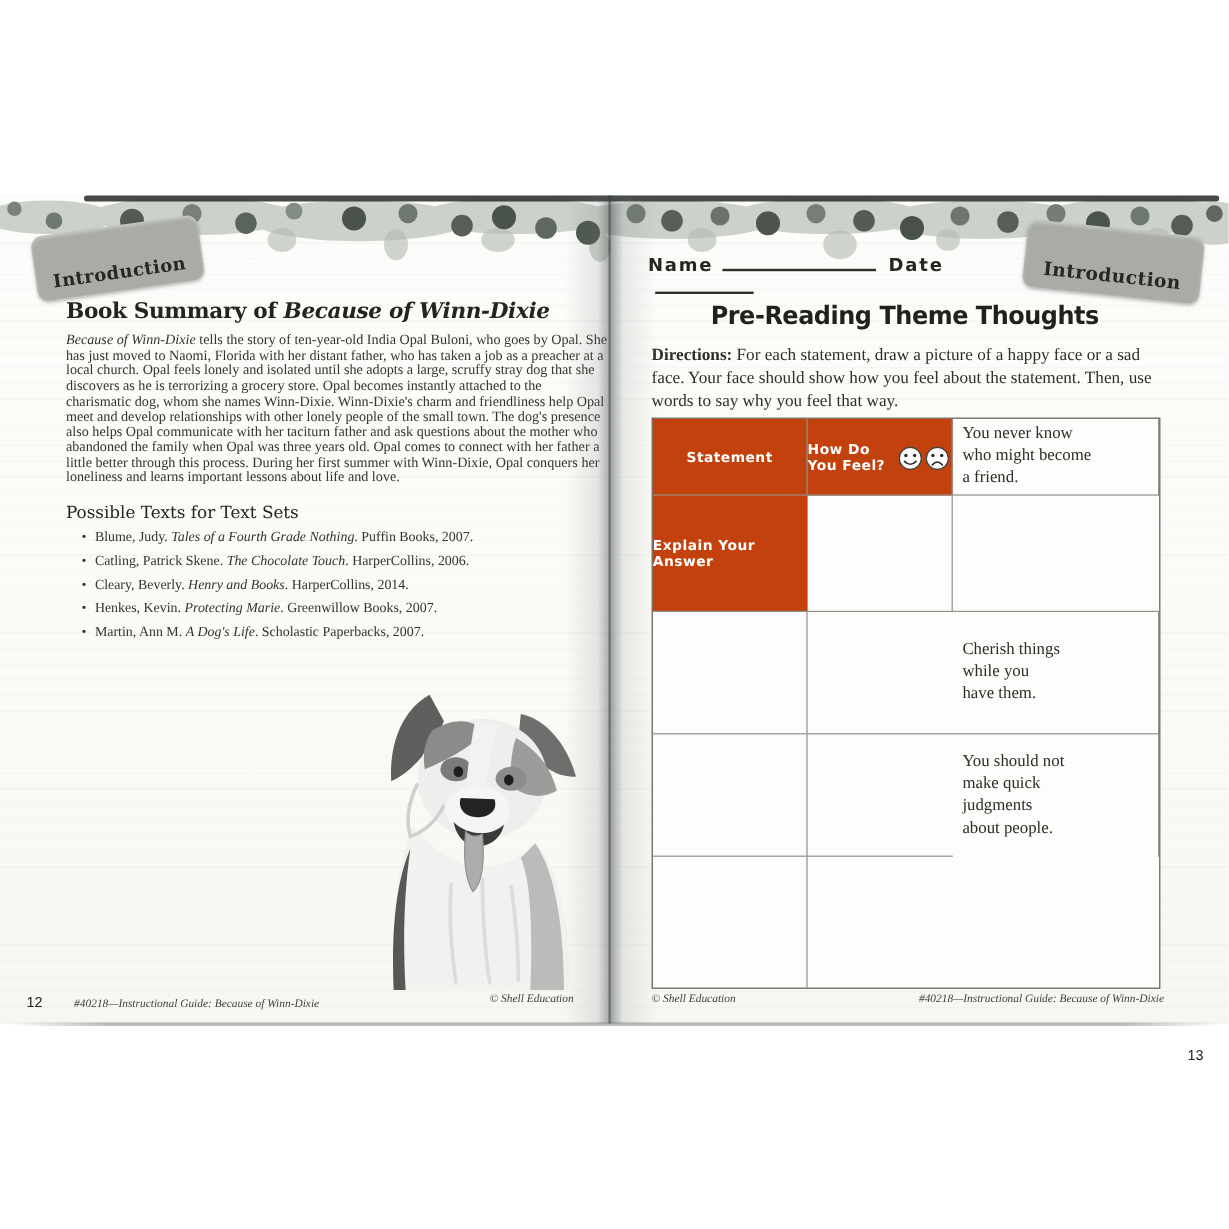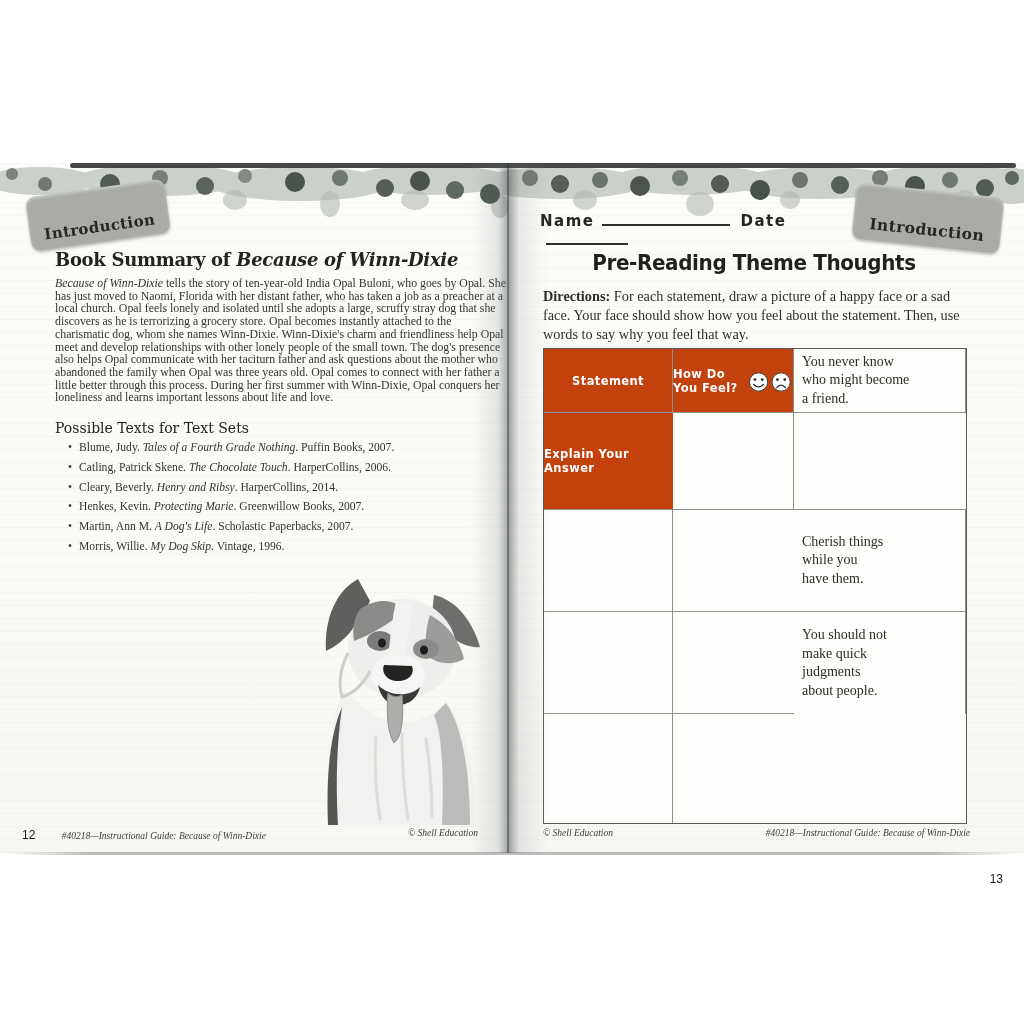--- a/index.html
+++ b/index.html
@@ -148,24 +148,23 @@
 
     <div class="lp-title"><span>Book Summary of </span><span class="it">Because of Winn-Dixie</span></div>
 
     <div class="lp-summary"><span class="it">Because of Winn-Dixie</span><span> tells the story of ten-year-old India Opal Buloni, who goes by Opal. She has just moved to Naomi, Florida with her distant father, who has taken a job as a preacher at a local church. Opal feels lonely and isolated until she adopts a large, scruffy stray dog that she discovers as he is terrorizing a grocery store. Opal becomes instantly attached to the charismatic dog, whom she names Winn-Dixie. Winn-Dixie's charm and friendliness help Opal meet and develop relationships with other lonely people of the small town. The dog's presence also helps Opal communicate with her taciturn father and ask questions about the mother who abandoned the family when Opal was three years old. Opal comes to connect with her father a little better through this process. During her first summer with Winn-Dixie, Opal conquers her loneliness and learns important lessons about life and love.</span></div>
 
     <div class="lp-heading">Possible Texts for Text Sets</div>
 
     <ul class="lp-list">
       <li><span>Blume, Judy. </span><span class="it">Tales of a Fourth Grade Nothing</span><span>. Puffin Books, 2007.</span></li>
       <li><span>Catling, Patrick Skene. </span><span class="it">The Chocolate Touch</span><span>. HarperCollins, 2006.</span></li>
-      <li><span>Cleary, Beverly. </span><span class="it">Henry and Ribsy</span><span>. HarperCollins, 2014.</span></li>
+      <li><span>Cleary, Beverly. </span><span class="it">Henry and Books</span><span>. HarperCollins, 2014.</span></li>
       <li><span>Henkes, Kevin. </span><span class="it">Protecting Marie</span><span>. Greenwillow Books, 2007.</span></li>
       <li><span>Martin, Ann M. </span><span class="it">A Dog's Life</span><span>. Scholastic Paperbacks, 2007.</span></li>
-      <li><span>Morris, Willie. </span><span class="it">My Dog Skip</span><span>. Vintage, 1996.</span></li>
     </ul>
 
     <svg class="dog" viewBox="0 0 228 268">
       <path d="M60,132 C46,165 42,215 44,268 L190,268 C192,216 184,172 162,144 C148,160 130,166 116,166 C100,166 78,152 60,132 Z" fill="#f1f1ef"></path>
       <path d="M44,268 C42,218 46,178 58,150 C52,192 52,232 54,268 Z" fill="#575755"></path>
       <path d="M162,146 C178,168 186,214 186,268 L158,268 C160,214 158,176 150,158 Z" fill="#bbbbb9"></path>
       <path d="M92,180 C90,205 92,235 96,262 M118,176 C118,205 120,235 124,262 M142,182 C146,210 148,235 148,260" stroke="#dcdcda" stroke-width="3" fill="none" stroke-linecap="round"></path>
       <path d="M74,22 C52,34 40,62 42,94 C60,86 76,66 86,44 Z" fill="#5f5f5d"></path>
       <path d="M150,38 C170,42 188,62 196,90 C180,92 160,78 148,58 Z" fill="#6e6e6c"></path>
       <ellipse cx="118" cy="92" rx="54" ry="50" fill="#eeeeec"></ellipse>

